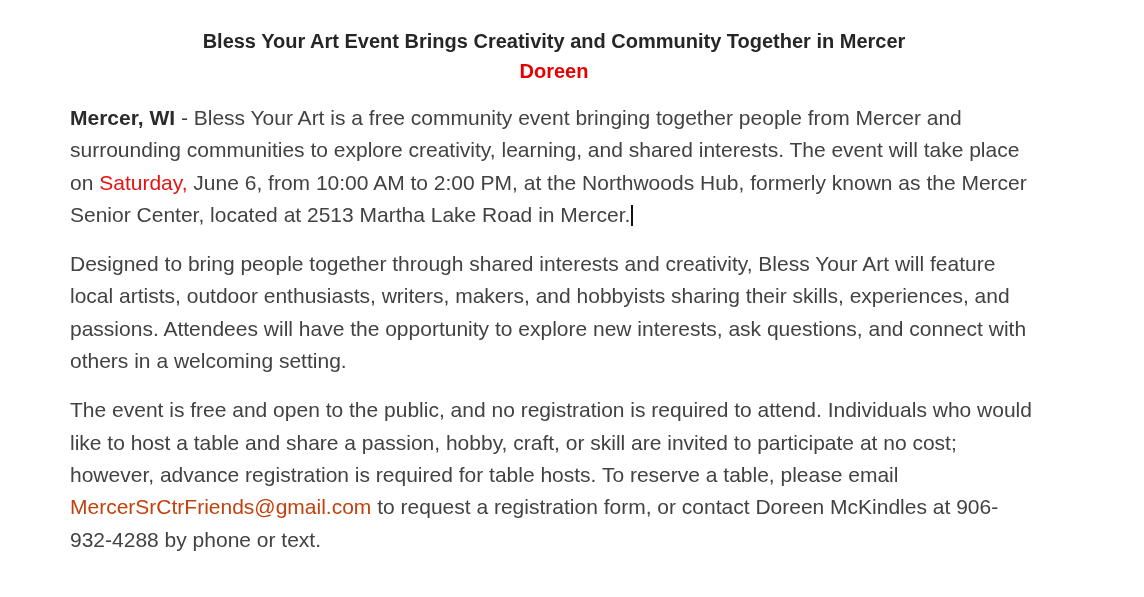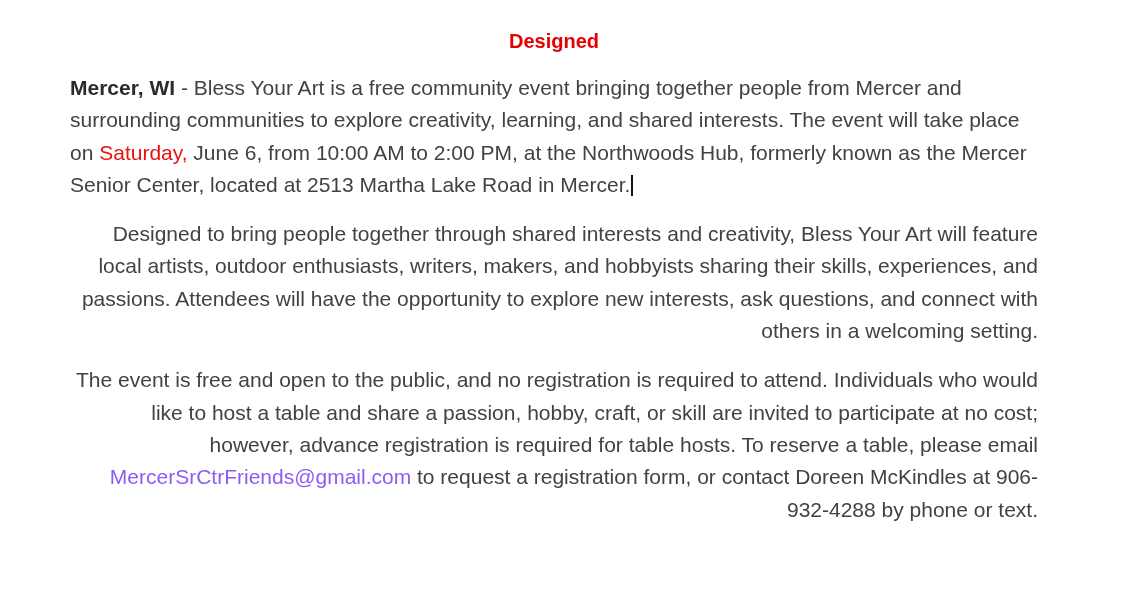--- a/index.html
+++ b/index.html
@@ -25,40 +25,41 @@
   }
   .title-line { display: block; }
   .title-line.updated { color: #e60000; }
   .para {
     margin-top: 16px;
     font-size: 21px;
     line-height: 32.3px;
     color: #424242;
     cursor: text;
   }
-  .para + .para { margin-top: 17px; text-align: right; }
+  .para + .para { margin-top: 17px; }
   .para b { color: #2b2b2b; font-weight: bold; }
   .red { color: #e81212; }
-  .email-link { color: #8b5cf6; text-decoration: none; cursor: pointer; margin-top: 8px; }
+  .email-link { color: #c2410c; text-decoration: none; cursor: pointer; margin-top: 8px; }
   .caret {
     display: inline-block;
     width: 2px;
     height: 21px;
     background: #111111;
     vertical-align: -4px;
     margin-left: 1px;
   }
 </style>
 </head>
 <body>
 
 <div class="doc">
 
   <h1 class="title">
-      <span class="title-line updated">Designed</span>
+      <span class="title-line">Bless Your Art Event Brings Creativity and Community Together in Mercer</span>
+      <span class="title-line updated">Doreen</span>
     </h1>
 
   <p class="para"><b>Mercer, WI</b><span> - Bless Your Art is a free community event bringing together people from Mercer and surrounding communities to explore creativity, learning, and shared interests. The event will take place on </span><span class="red">Saturday,</span><span> June 6, from 10:00 AM to 2:00 PM, at the Northwoods Hub, formerly known as the Mercer Senior Center, located at 2513 Martha Lake Road in Mercer.</span><span class="caret"></span></p>
 
   <p class="para"><span>Designed to bring people together through shared interests and creativity, Bless Your Art will feature local artists, outdoor enthusiasts, writers, makers, and hobbyists sharing their skills, experiences, and passions. Attendees will have the opportunity to explore new interests, ask questions, and connect with others in a welcoming setting.</span></p>
 
   <p class="para"><span>The event is free and open to the public, and no registration is required to attend. Individuals who would like to host a table and share a passion, hobby, craft, or skill are invited to participate at no cost; however, advance registration is required for table hosts. To reserve a table, please email </span><a class="email-link">MercerSrCtrFriends@gmail.com</a><span> to request a registration form, or contact Doreen McKindles at 906-932-4288 by phone or text.</span></p>
 
 
 </div>

